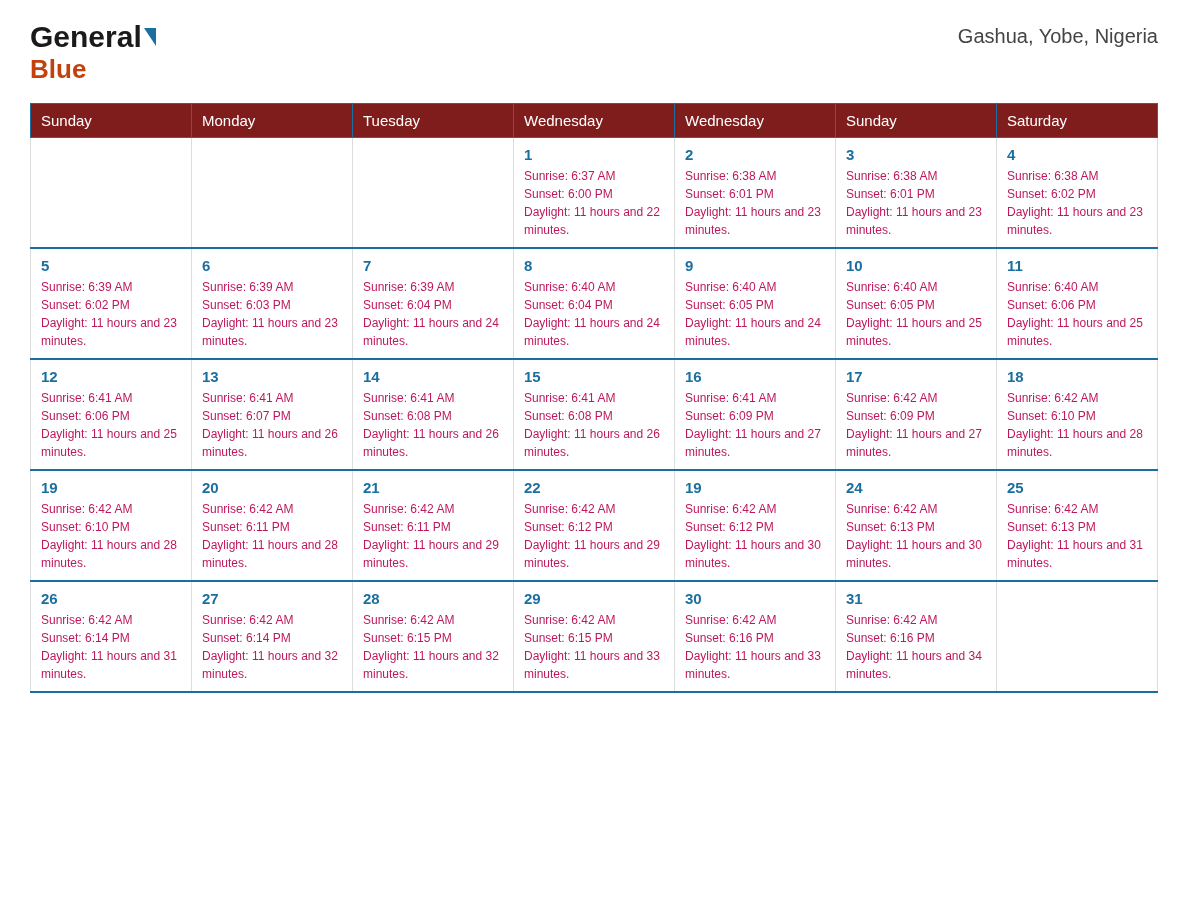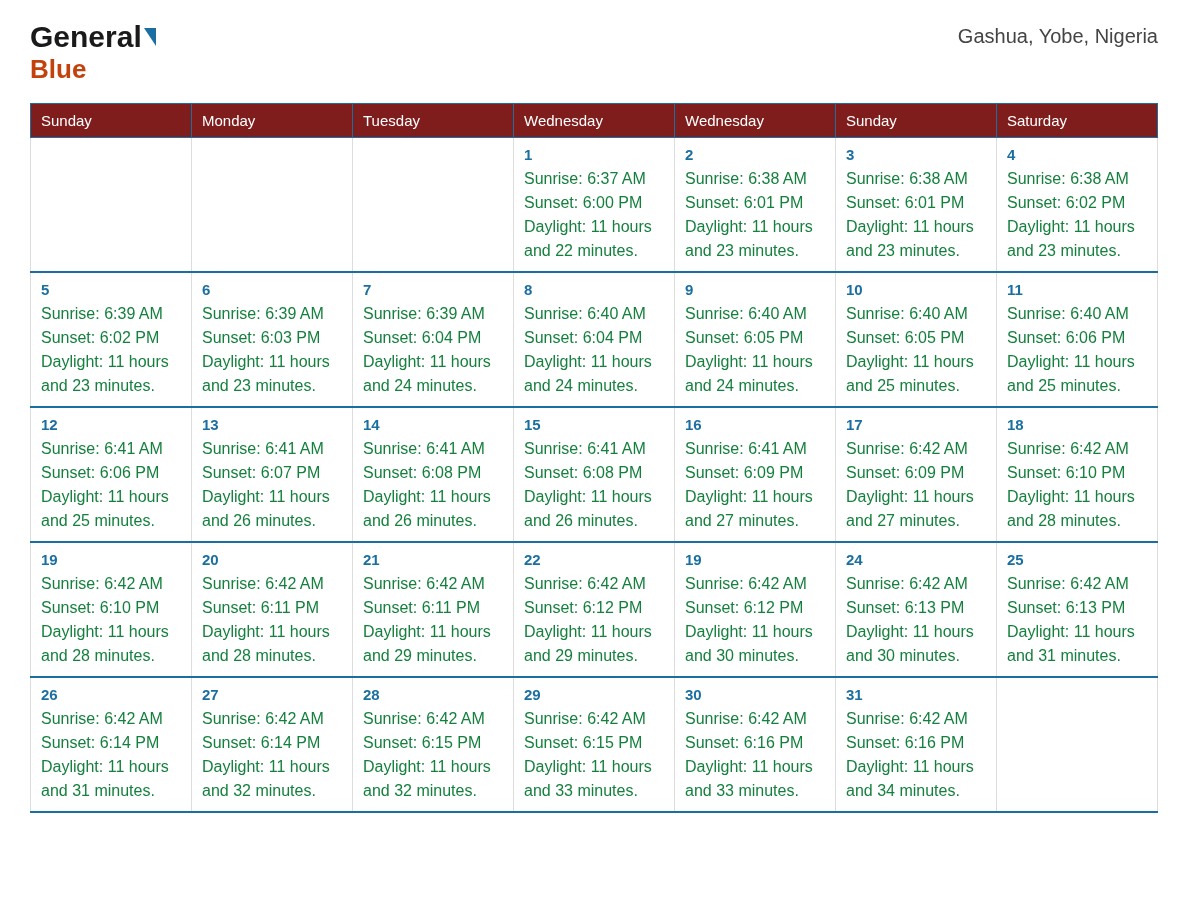--- a/index.html
+++ b/index.html
@@ -85,22 +85,22 @@
       min-height: 100px;
     }
     .day-number {
       font-size: 15px;
       color: #1a6fa0;
       font-weight: bold;
       display: block;
       margin-bottom: 4px;
     }
     .day-info {
-      font-size: 16px;
-      color: #15803d;
+      font-size: 12px;
+      color: #be185d;
       line-height: 1.5;
     }
     .empty-cell { background: #fff; }
   </style>
 </head>
 <body>
 
 <div class="header">
   <div class="logo">
     <div class="logo-text">

